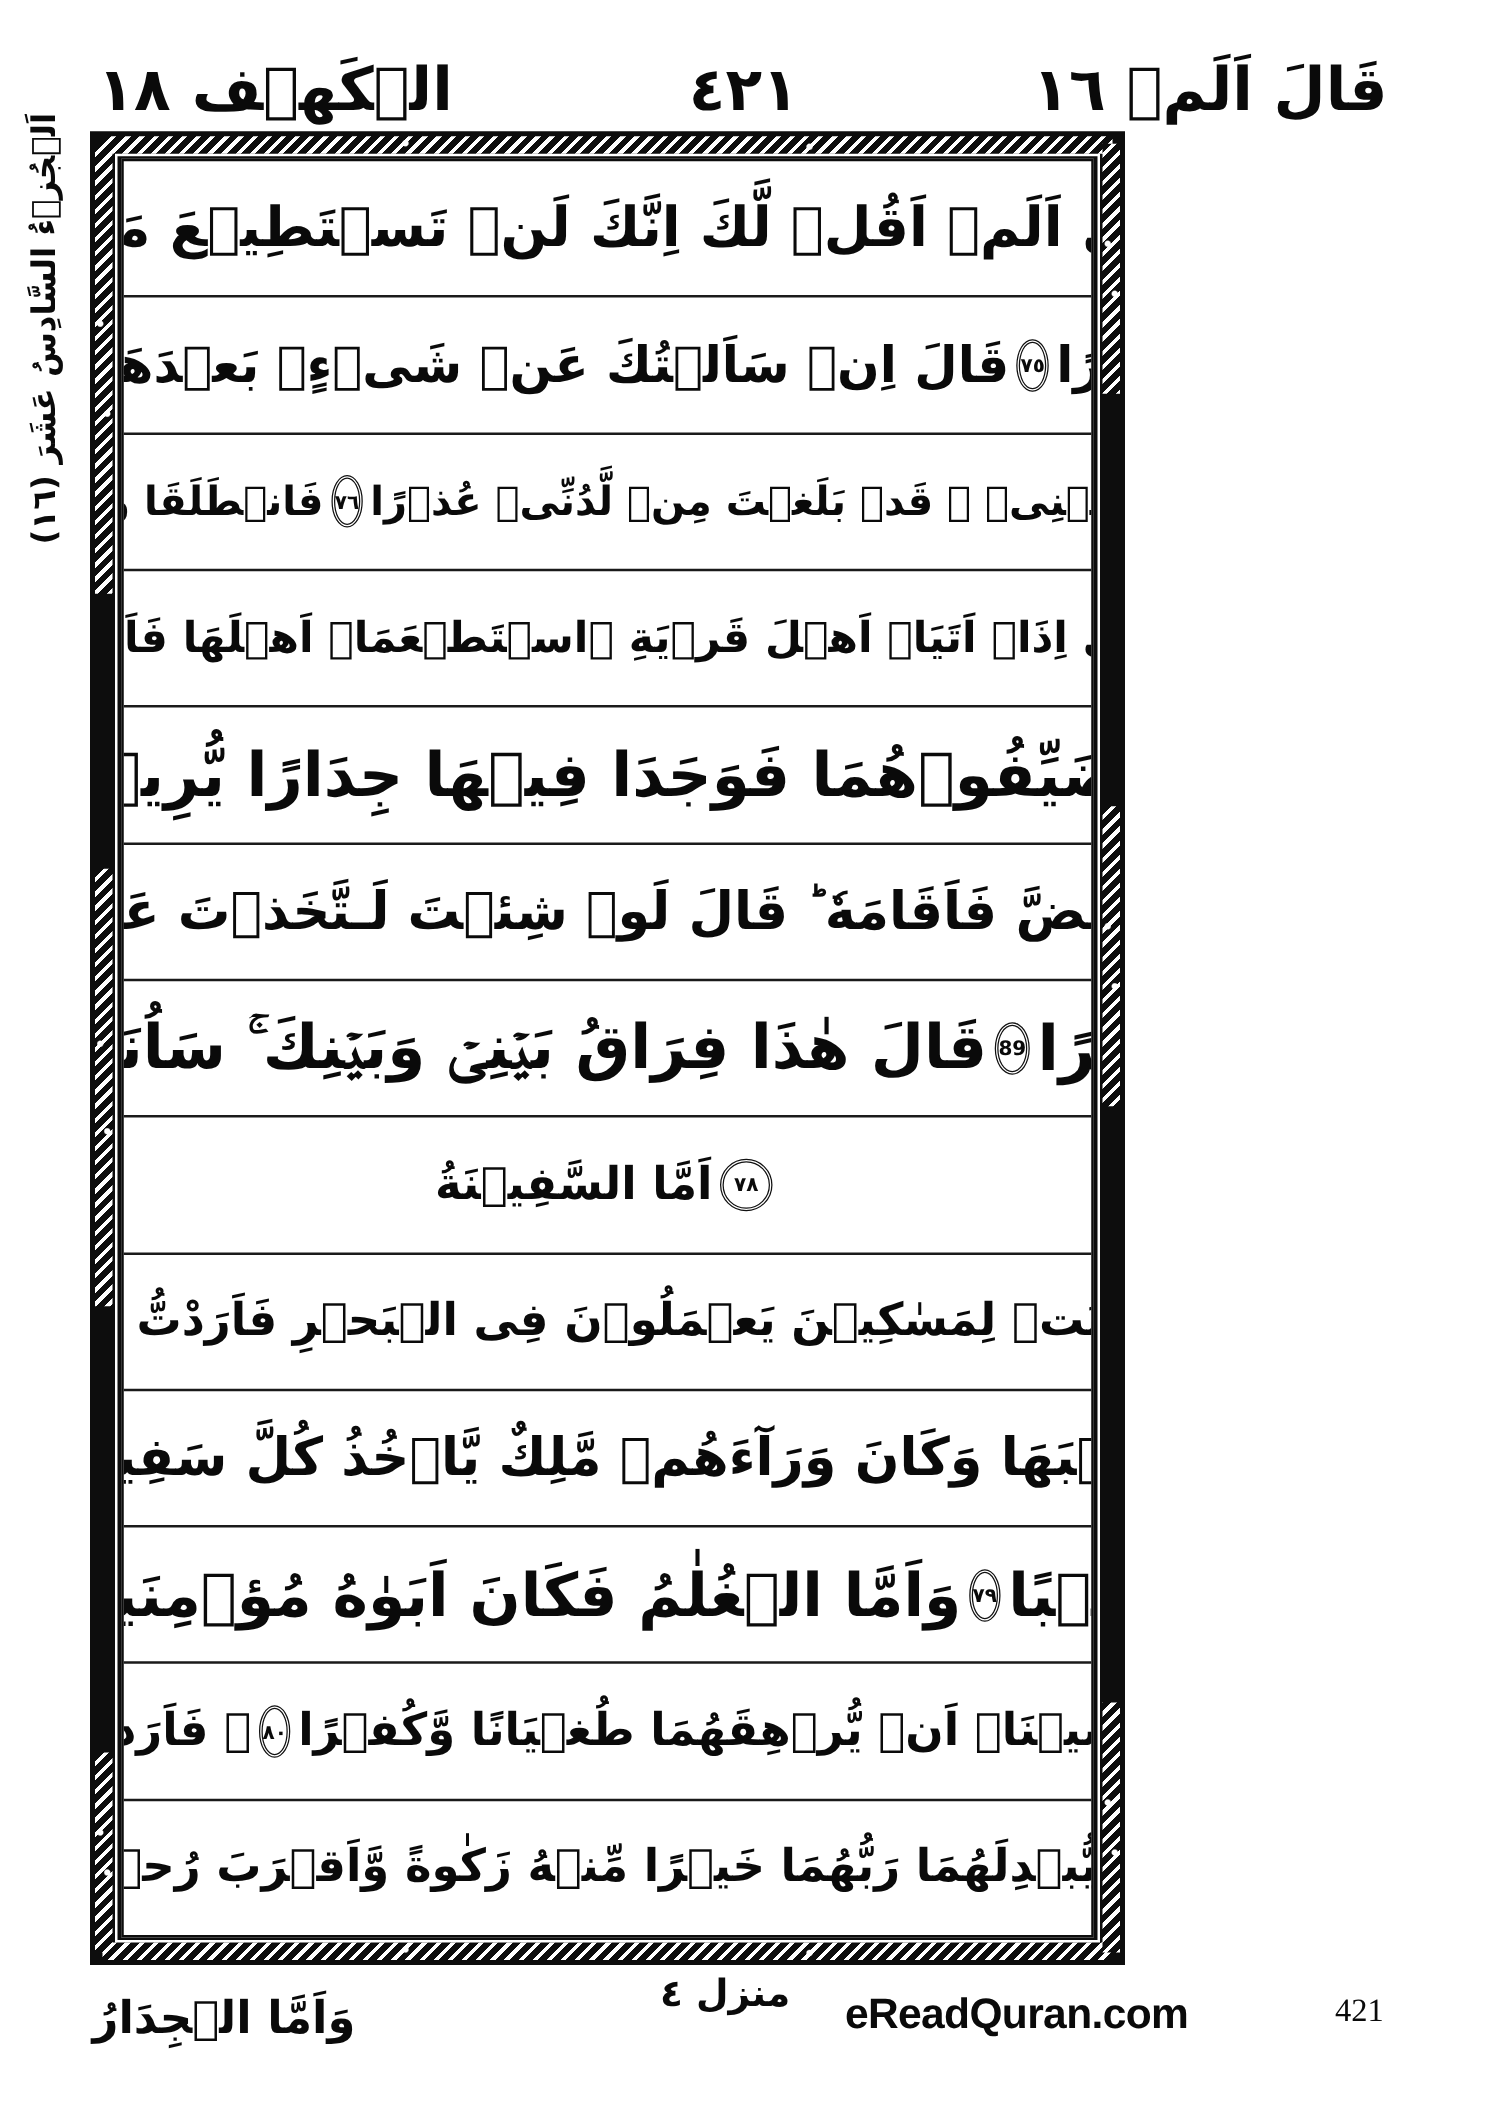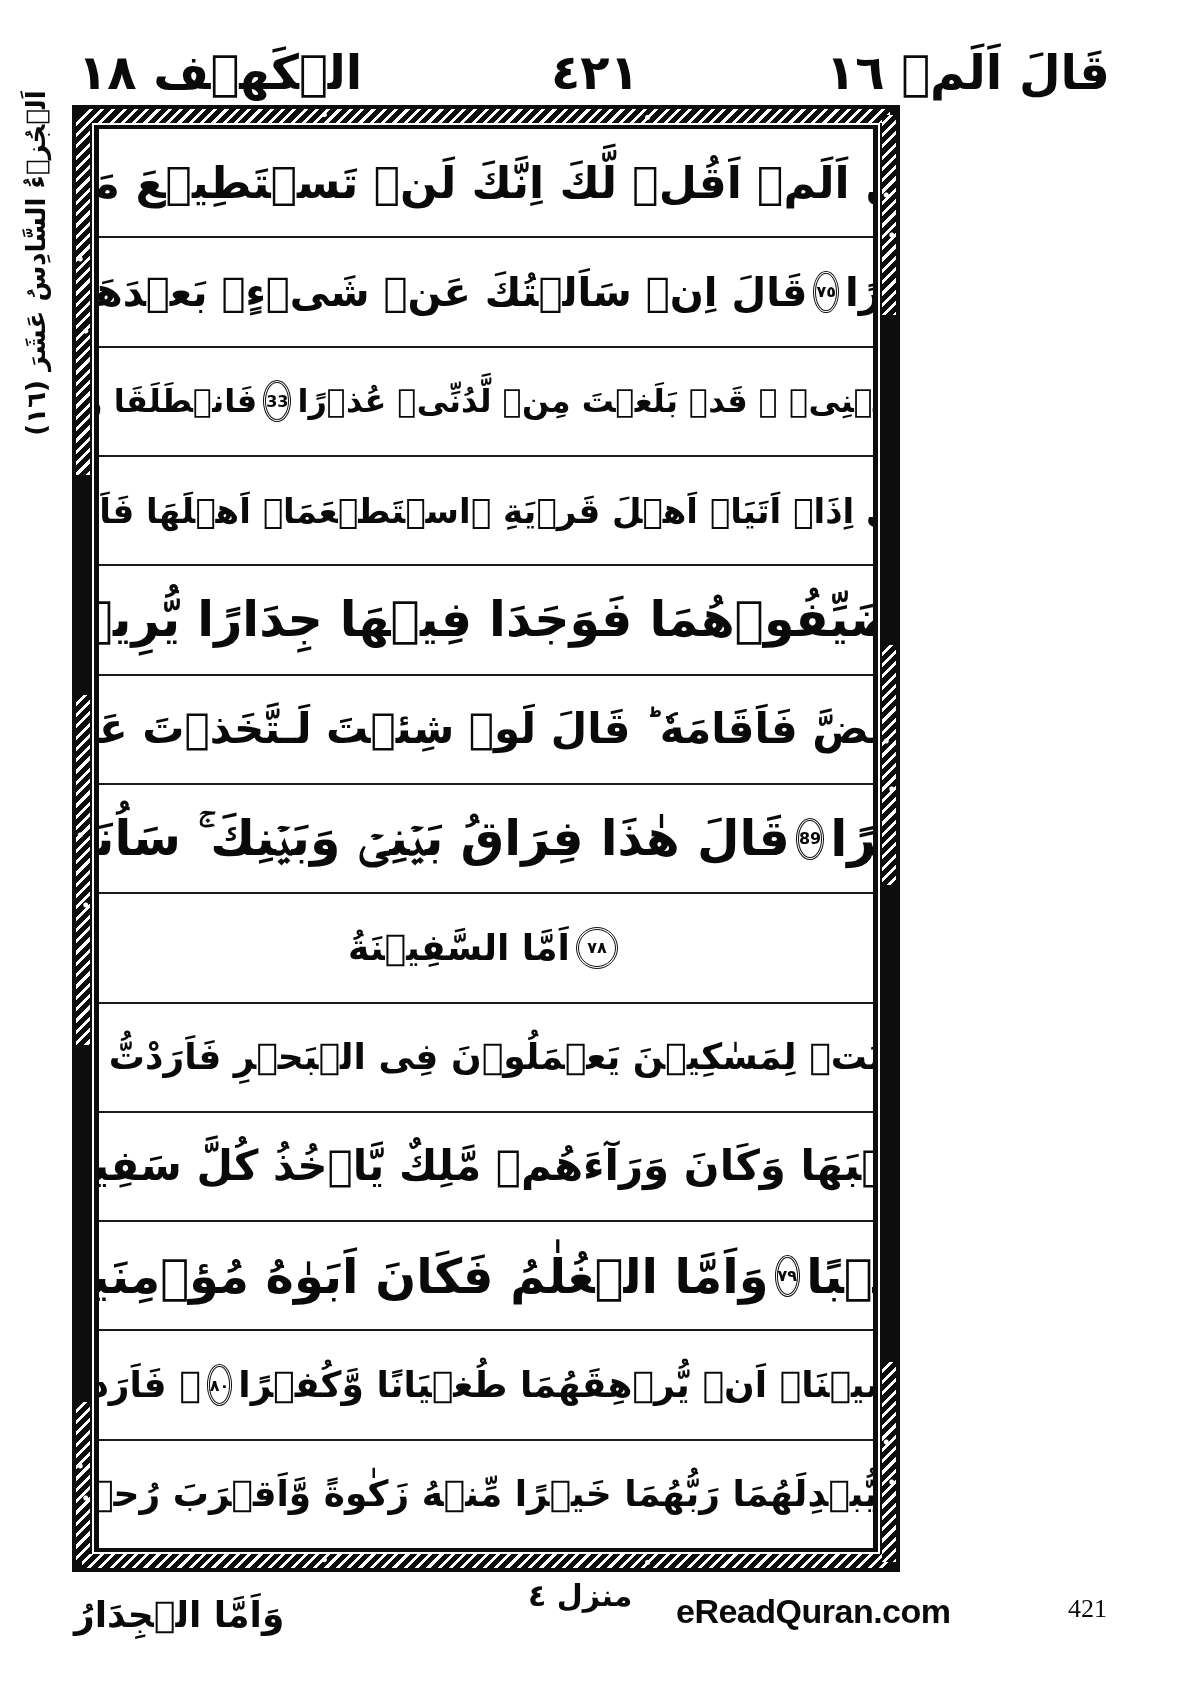--- a/index.html
+++ b/index.html
@@ -60,21 +60,21 @@
     <div class="line">
       <span class="line-text" style="font-size: 44px;">قَالَ اَلَمۡ اَقُلۡ لَّكَ اِنَّكَ لَنۡ تَسۡتَطِيۡعَ مَعِىَ</span>
     </div>
     <div class="line">
       <span class="line-text" style="font-size: 40px;">صَبۡرًا</span>
       <span class="ayah">٧٥</span>
       <span class="line-text" style="font-size: 40px;">قَالَ اِنۡ سَاَلۡتُكَ عَنۡ شَىۡءٍۢ بَعۡدَهَا فَلَا</span>
     </div>
     <div class="line">
       <span class="line-text" style="font-size: 32px;">تُصٰحِبۡنِىۡ‌ ۚ قَدۡ بَلَغۡتَ مِنۡ لَّدُنِّىۡ عُذۡرًا</span>
-      <span class="ayah">33</span>
+      <span class="ayah">٧٦</span>
       <span class="line-text" style="font-size: 32px;">فَانۡطَلَقَا وقفة</span>
     </div>
     <div class="line">
       <span class="line-text" style="font-size: 34px;">حَتّٰٓى اِذَاۤ اَتَيَاۤ اَهۡلَ قَرۡيَةِ ۨاسۡتَطۡعَمَاۤ اَهۡلَهَا فَاَبَوۡا</span>
     </div>
     <div class="line">
       <span class="line-text" style="font-size: 49px;">اَنۡ يُّضَيِّفُوۡهُمَا فَوَجَدَا فِيۡهَا جِدَارًا يُّرِيۡدُ اَنۡ</span>
     </div>
     <div class="line">
       <span class="line-text" style="font-size: 42px;">يَّنۡقَضَّ فَاَقَامَهٗ‌ ؕ قَالَ لَوۡ شِئۡتَ لَـتَّخَذۡتَ عَلَيۡهِ</span>

